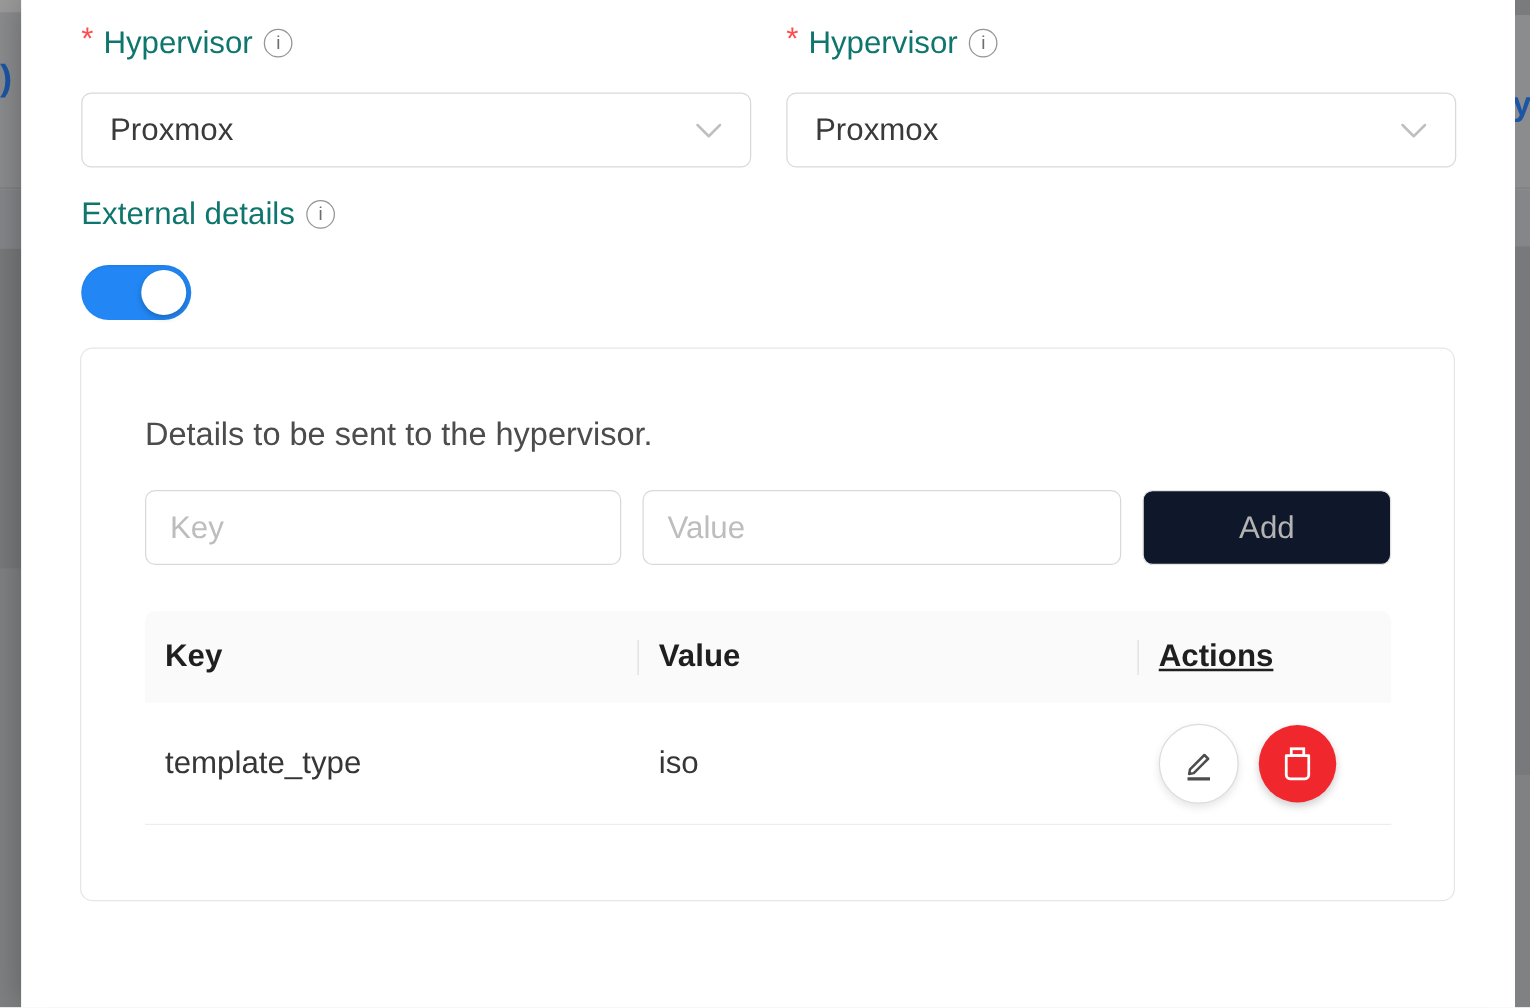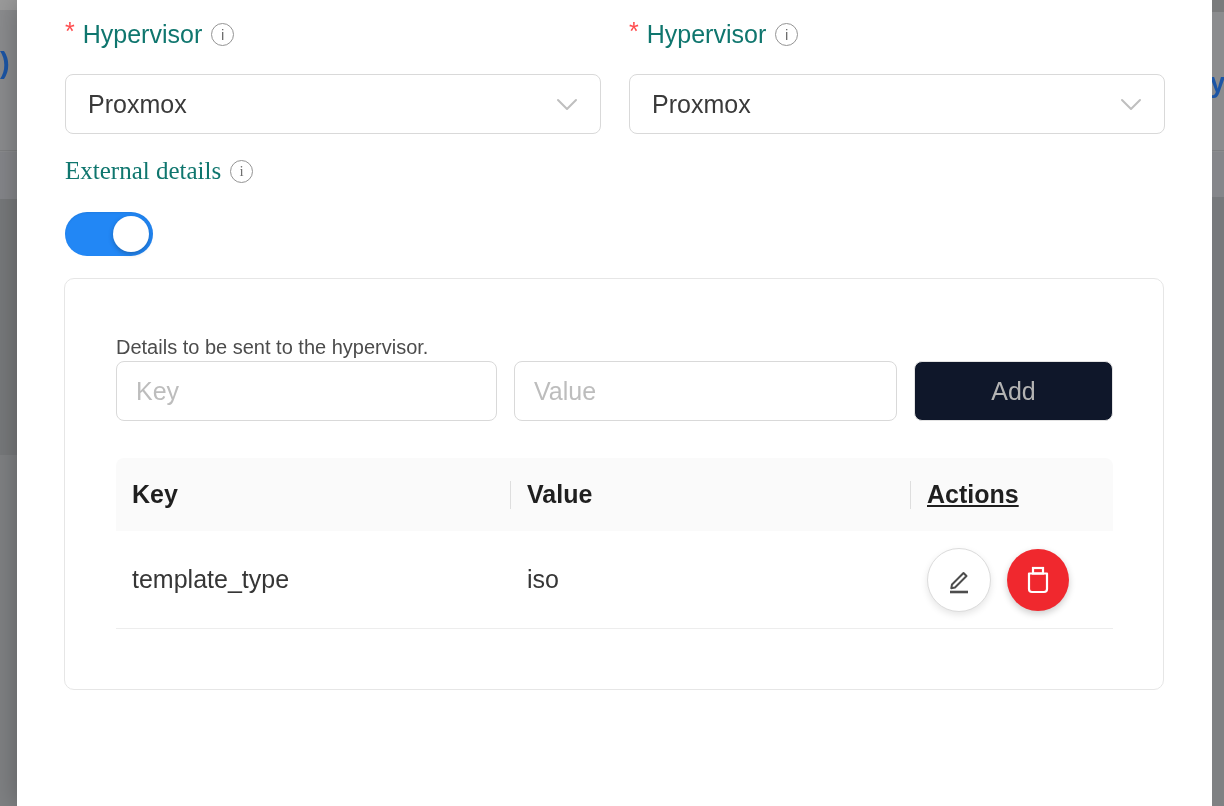--- a/index.html
+++ b/index.html
@@ -40,33 +40,33 @@
   .form-item{width:536px;}
   .label-row{display:flex;align-items:center;height:28px;margin-bottom:26px;}
   .lbl{font-size:25px;font-weight:500;color:#0f766e;}
   .req{color:var(--required-red);font-size:25px;margin-right:8px;transform:translateY(-3px);}
   .info{margin-left:9px;width:23px;height:23px;border:1.5px solid #949494;border-radius:50%;
         color:#6e6e6e;font-size:15px;display:inline-flex;align-items:center;justify-content:center;
         font-style:normal;flex:0 0 auto;}
   .select{height:60px;border:1px solid #d9d9d9;border-radius:8px;display:flex;align-items:center;
           justify-content:space-between;padding:0 22px;font-size:25px;color:#3a3a3a;background:#fff;cursor:pointer;}
 
-  .ext-label{margin-top:23px;margin-bottom:16px;font-family:Liberation Serif, serif;}
+  .ext-label{margin-top:23px;margin-bottom:16px;}
 
   .toggle{margin-top:27px;width:88px;height:44px;border-radius:22px;background:#bfbfbf;
           position:relative;cursor:pointer;box-shadow:inset 0 1px 2px rgba(0,0,0,.08);}
   .toggle.on{background:var(--primary);}
   .knob{position:absolute;top:4px;left:4px;width:36px;height:36px;border-radius:50%;background:#fff;
         box-shadow:0 2px 5px rgba(0,0,0,.25);}
   .toggle.on .knob{left:auto;right:4px;}
 
   
   .panel{margin:22px 0 0 -1px;width:1100px;border:1px solid #e6e6e6;border-radius:10px;
          padding:54px 50px 60px 51px;background:#fff;}
-  .desc{font-size:20px;line-height:28px;color:#4c4c4c;}
+  .desc{font-size:26px;line-height:28px;color:#4c4c4c;margin-bottom:31px;}
   .input-row{display:flex;gap:17px;height:60px;}
   .input-row input{height:60px;border:1px solid #d9d9d9;border-radius:8px;padding:0 19px;
                    font-size:25px;color:#333;font-family:inherit;outline:none;}
   .input-row input::placeholder{color:#bdbdbd;}
   .inp-key{width:381px;}
   .inp-val{width:383px;}
   .btn-add{flex:1;background:#0f172a;border:1px solid #e3e3e3;border-radius:8px;color:#b3b3b3;
            font-size:25px;font-family:inherit;}
 
   .table{margin-top:37px;width:997px;}

